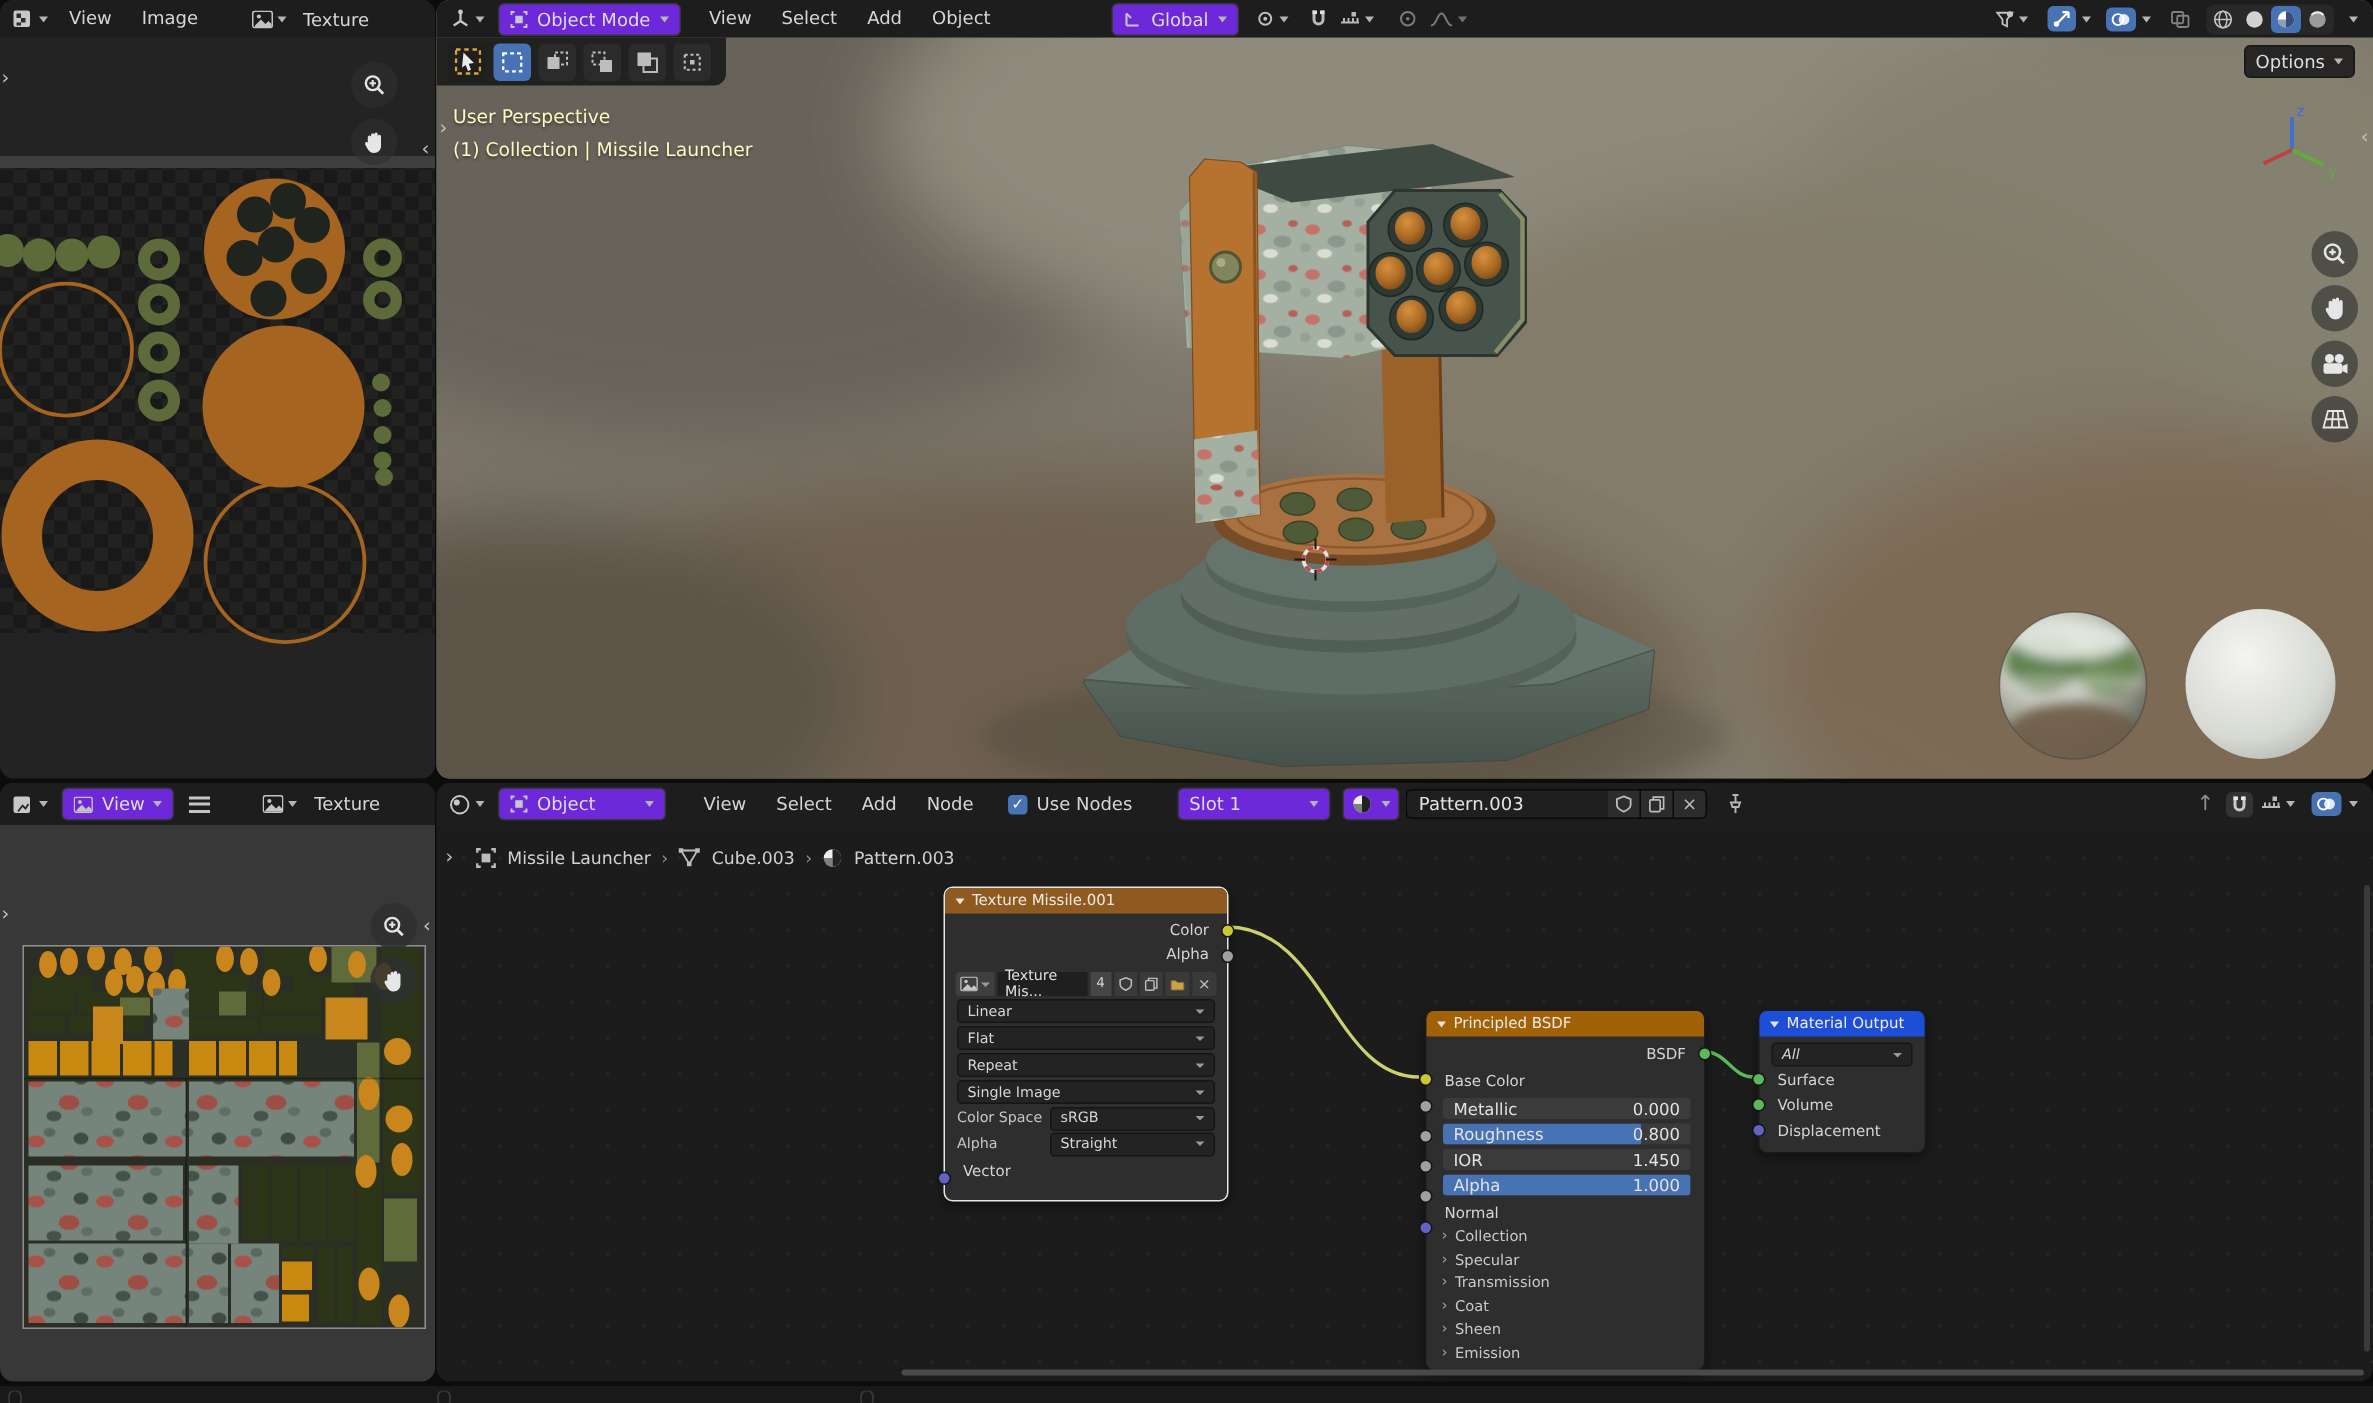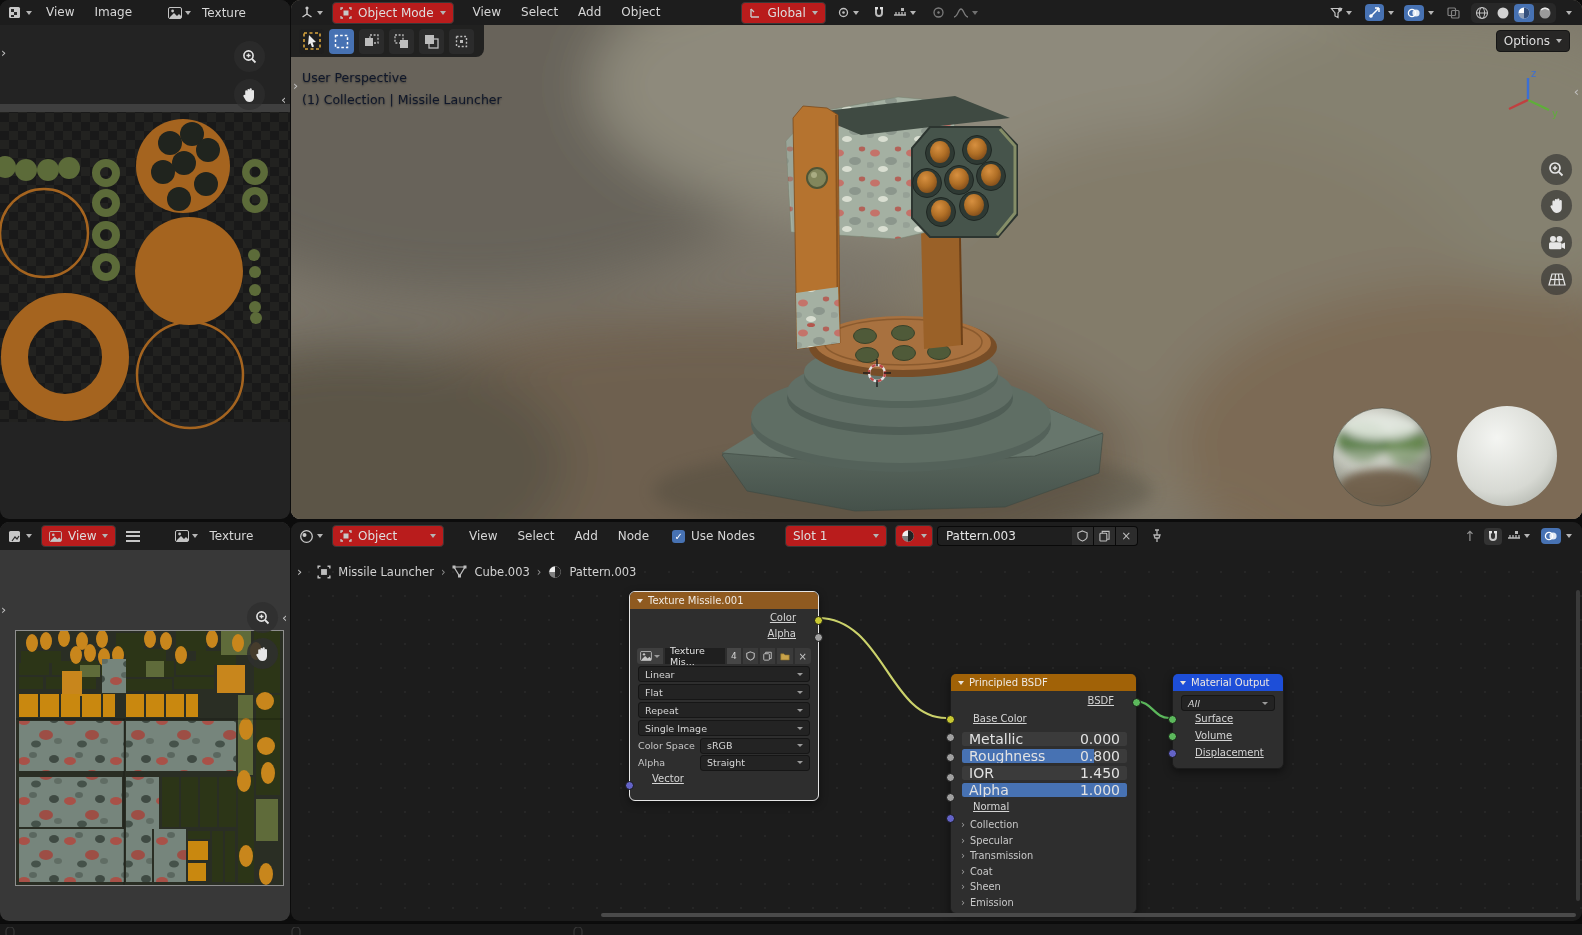--- a/index.html
+++ b/index.html
@@ -1,63 +1,63 @@
 <!DOCTYPE html>
 <html><head>
 <meta charset="utf-8">
 <style>
   html,body{margin:0;padding:0;background:#0c0c0c;width:1582px;height:935px;overflow:hidden;
     font-family:"DejaVu Sans",sans-serif;color:#d8d8d8;-webkit-font-smoothing:antialiased;}
   .area{position:absolute;border-radius:9px;overflow:hidden;}
   .hdr{position:absolute;left:0;right:0;top:0;background:#1d1d1d;display:flex;align-items:center;
     font-size:12px;color:#d6d6d6;gap:2px;}
   .menu{padding:0 9px;line-height:25px;cursor:default;}
-  .widget{background:#b91c1c;border:1px solid #383838;border-radius:4px;height:20px;display:flex;
+  .widget{background:#6d28d9;border:1px solid #383838;border-radius:4px;height:20px;display:flex;
     align-items:center;padding:0 7px;gap:6px;font-size:12px;color:#dedede;}
   .chev{width:0;height:0;border-left:3.5px solid transparent;border-right:3.5px solid transparent;
     border-top:4.5px solid #b5b5b5;display:inline-block;}
   .iconbtn{display:flex;align-items:center;gap:3px;padding:2px 3px;border-radius:4px;}
   .on{background:#4772b3;}
   .sock{position:absolute;width:9px;height:9px;border-radius:50%;border:1px solid #161616;box-sizing:border-box;}
   
   .node{position:absolute;background:#2e2e2e;border-radius:6px;border:1px solid #1b1b1b;
     box-shadow:0 3px 8px rgba(0,0,0,.45);font-size:10px;color:#d4d4d4;}
   .node.sel{border:1px solid #e6e6e6;}
   .nhead{height:17px;border-radius:5px 5px 0 0;display:flex;align-items:center;padding:0 7px;gap:5px;
     font-size:10px;color:#efe9e2;}
   .nchev{width:0;height:0;border-left:3px solid transparent;border-right:3px solid transparent;
     border-top:4px solid #e8e2da;}
-  .nrow{height:16px;display:flex;align-items:flex-start;padding:0 22px;text-decoration:underline;}
+  .nrow{height:16px;display:flex;align-items:center;padding:0 12px;}
   .nrow.right{justify-content:flex-end;}
   .ndrop{height:14px;background:#232323;border:1px solid #161616;border-radius:3px;margin:2px 8px;
     display:flex;align-items:center;justify-content:space-between;padding:0 6px;font-size:9.5px;color:#d6d6d6;}
   .nchevd{width:0;height:0;border-left:3px solid transparent;border-right:3px solid transparent;
     border-top:3.5px solid #9a9a9a;}
   .proprow{display:flex;align-items:center;justify-content:space-between;margin:2px 8px;height:15px;}
   .proprow .lbl{font-size:9.5px;color:#c6c6c6;}
   .proprow .ndrop{flex:0 0 96px;margin:0;gap:24px;}
   .slider{position:relative;height:14px;background:#3b3b3b;border-radius:2.5px;margin:3px 9px 3px 11px;
-    overflow:hidden;display:flex;align-items:center;justify-content:space-between;padding:0 7px;font-size:14px;}
+    overflow:hidden;display:flex;align-items:center;justify-content:space-between;padding:0 7px;font-size:11px;}
   .slider .fill{position:absolute;left:0;top:0;bottom:0;background:#4772b3;}
   .slider span{position:relative;z-index:1;color:#e2e2e2;}
   .sec{display:flex;align-items:center;gap:5px;height:15.5px;padding:0 10px;color:#c9c9c9;font-size:9.8px;}
   .sarrow{color:#9f9f9f;font-size:10px;transform:translateY(-0.5px);}
   
   .fieldgrp{display:flex;align-items:stretch;height:20px;}
   .fieldgrp .txt{background:#1f1f1f;border:1px solid #090909;border-right:none;border-radius:4px 0 0 4px;
     display:flex;align-items:center;padding:0 8px;font-size:12px;color:#e4e4e4;min-width:118px;}
   .fieldgrp .b{background:#2c2c2c;border:1px solid #090909;border-left:none;width:21px;display:flex;
     align-items:center;justify-content:center;color:#bdbdbd;}
   .fieldgrp .b.last{border-radius:0 4px 4px 0;}
   .cbbox{width:13px;height:13px;border-radius:3px;background:#4772b3;color:#fff;font-size:10px;line-height:13px;
     text-align:center;display:inline-block;}
   .navbtn{position:absolute;width:31px;height:31px;border-radius:50%;background:rgba(47,47,47,.62);
     display:flex;align-items:center;justify-content:center;}
   .edgechev{position:absolute;color:#c2c2c2;font-size:13px;}
-  .ovl{position:absolute;font-size:12.5px;color:#0f172a;text-shadow:0 1px 2px rgba(0,0,0,.45);}
+  .ovl{position:absolute;font-size:12.5px;color:#fef9c3;text-shadow:0 1px 2px rgba(0,0,0,.45);}
   .crumb{display:flex;align-items:center;gap:7px;font-size:11.5px;color:#d2d2d2;}
   .toolbtn{width:25px;height:25px;border-radius:4px;background:#2b2b2b;display:flex;align-items:center;justify-content:center;}
   svg{display:block;}
 </style>
 </head>
 <body>
 
 <div class="area" style="left:0;top:0;width:290px;height:519px;background:#232323;">
   <div class="hdr" style="height:25px;">
     <span class="iconbtn" style="margin-left:5px;">

